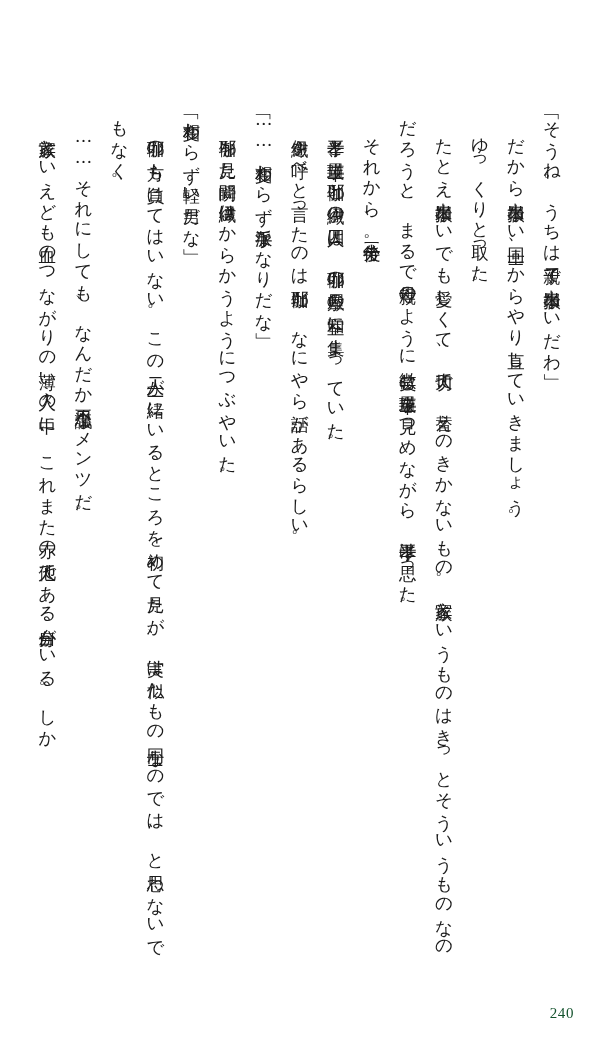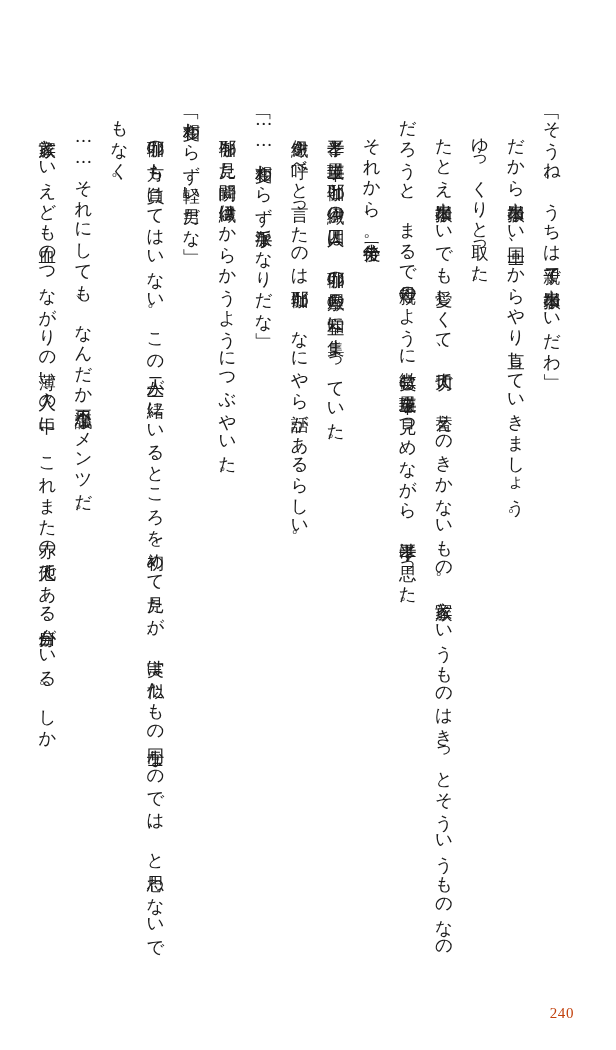--- a/index.html
+++ b/index.html
@@ -52,21 +52,21 @@
   .indent {
     text-indent: 1em;
   }
 
   .page-number {
     position: absolute;
     right: 42px;
     bottom: 28px;
     font-size: 15px;
     letter-spacing: 0.04em;
-    color: #c2410c;
+    color: #14532d;
     font-family: "Liberation Serif", "DejaVu Serif", serif;
   }
 </style>
 </head>
 <body>
 
 <div class="page">
 
   <div class="text-block">
     <p class="para">「そうね。うちは親子で出来損ないだわ」</p>

